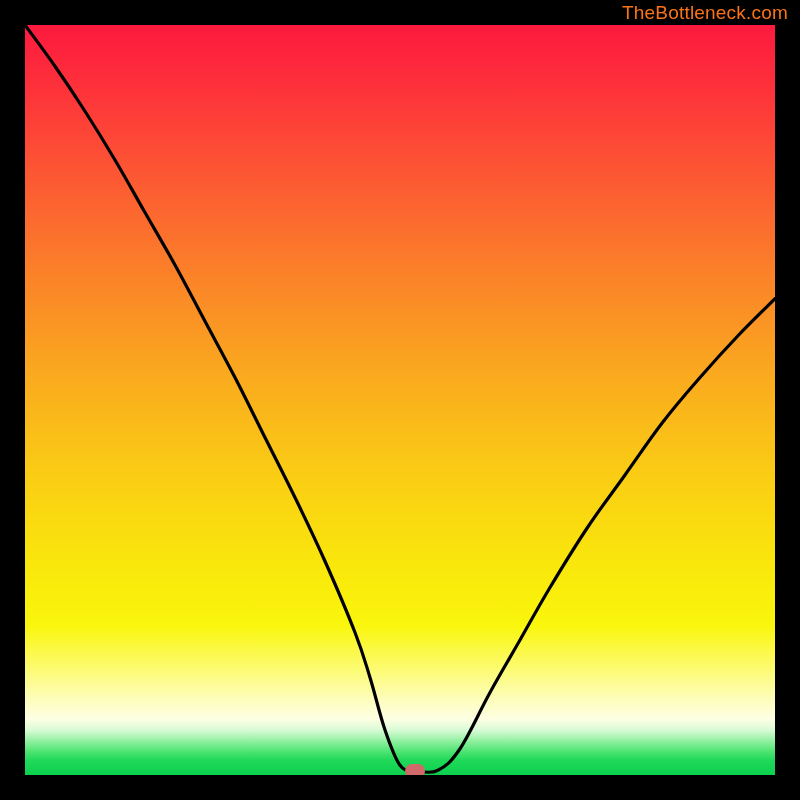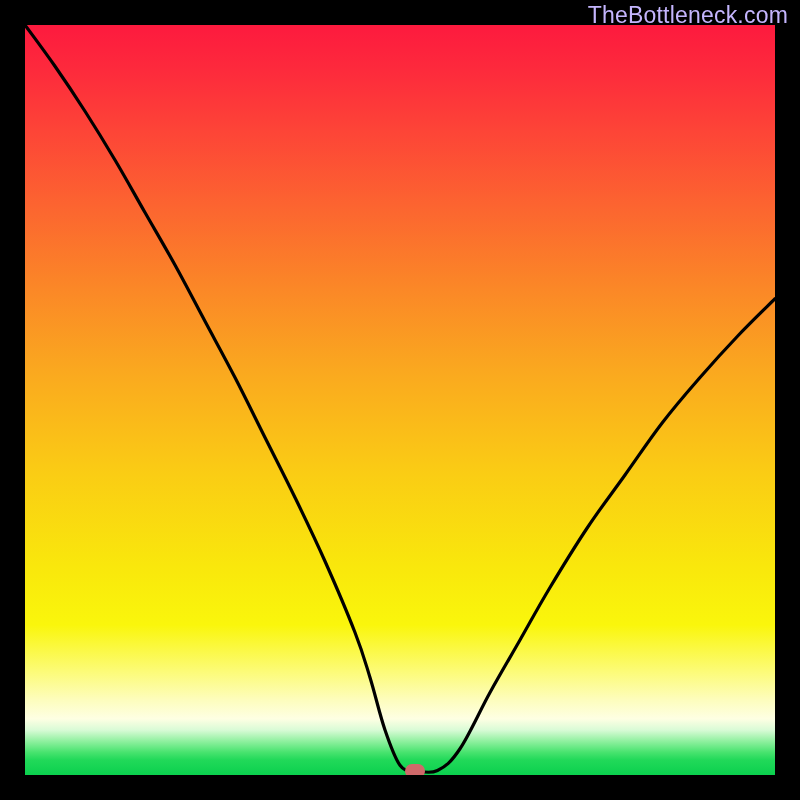--- a/index.html
+++ b/index.html
@@ -14,22 +14,22 @@
   .frame {
     position: relative;
     width: 800px;
     height: 800px;
     background: #000;
   }
   .watermark {
     position: absolute;
     top: 2px;
     right: 12px;
-    color: #c4b5fd;
-    font-size: 23px;
+    color: #f97316;
+    font-size: 19px;
     font-weight: 500;
     letter-spacing: 0.2px;
     z-index: 5;
   }
   .plot-area {
     position: absolute;
     left: 25px;
     top: 25px;
     width: 750px;
     height: 750px;

